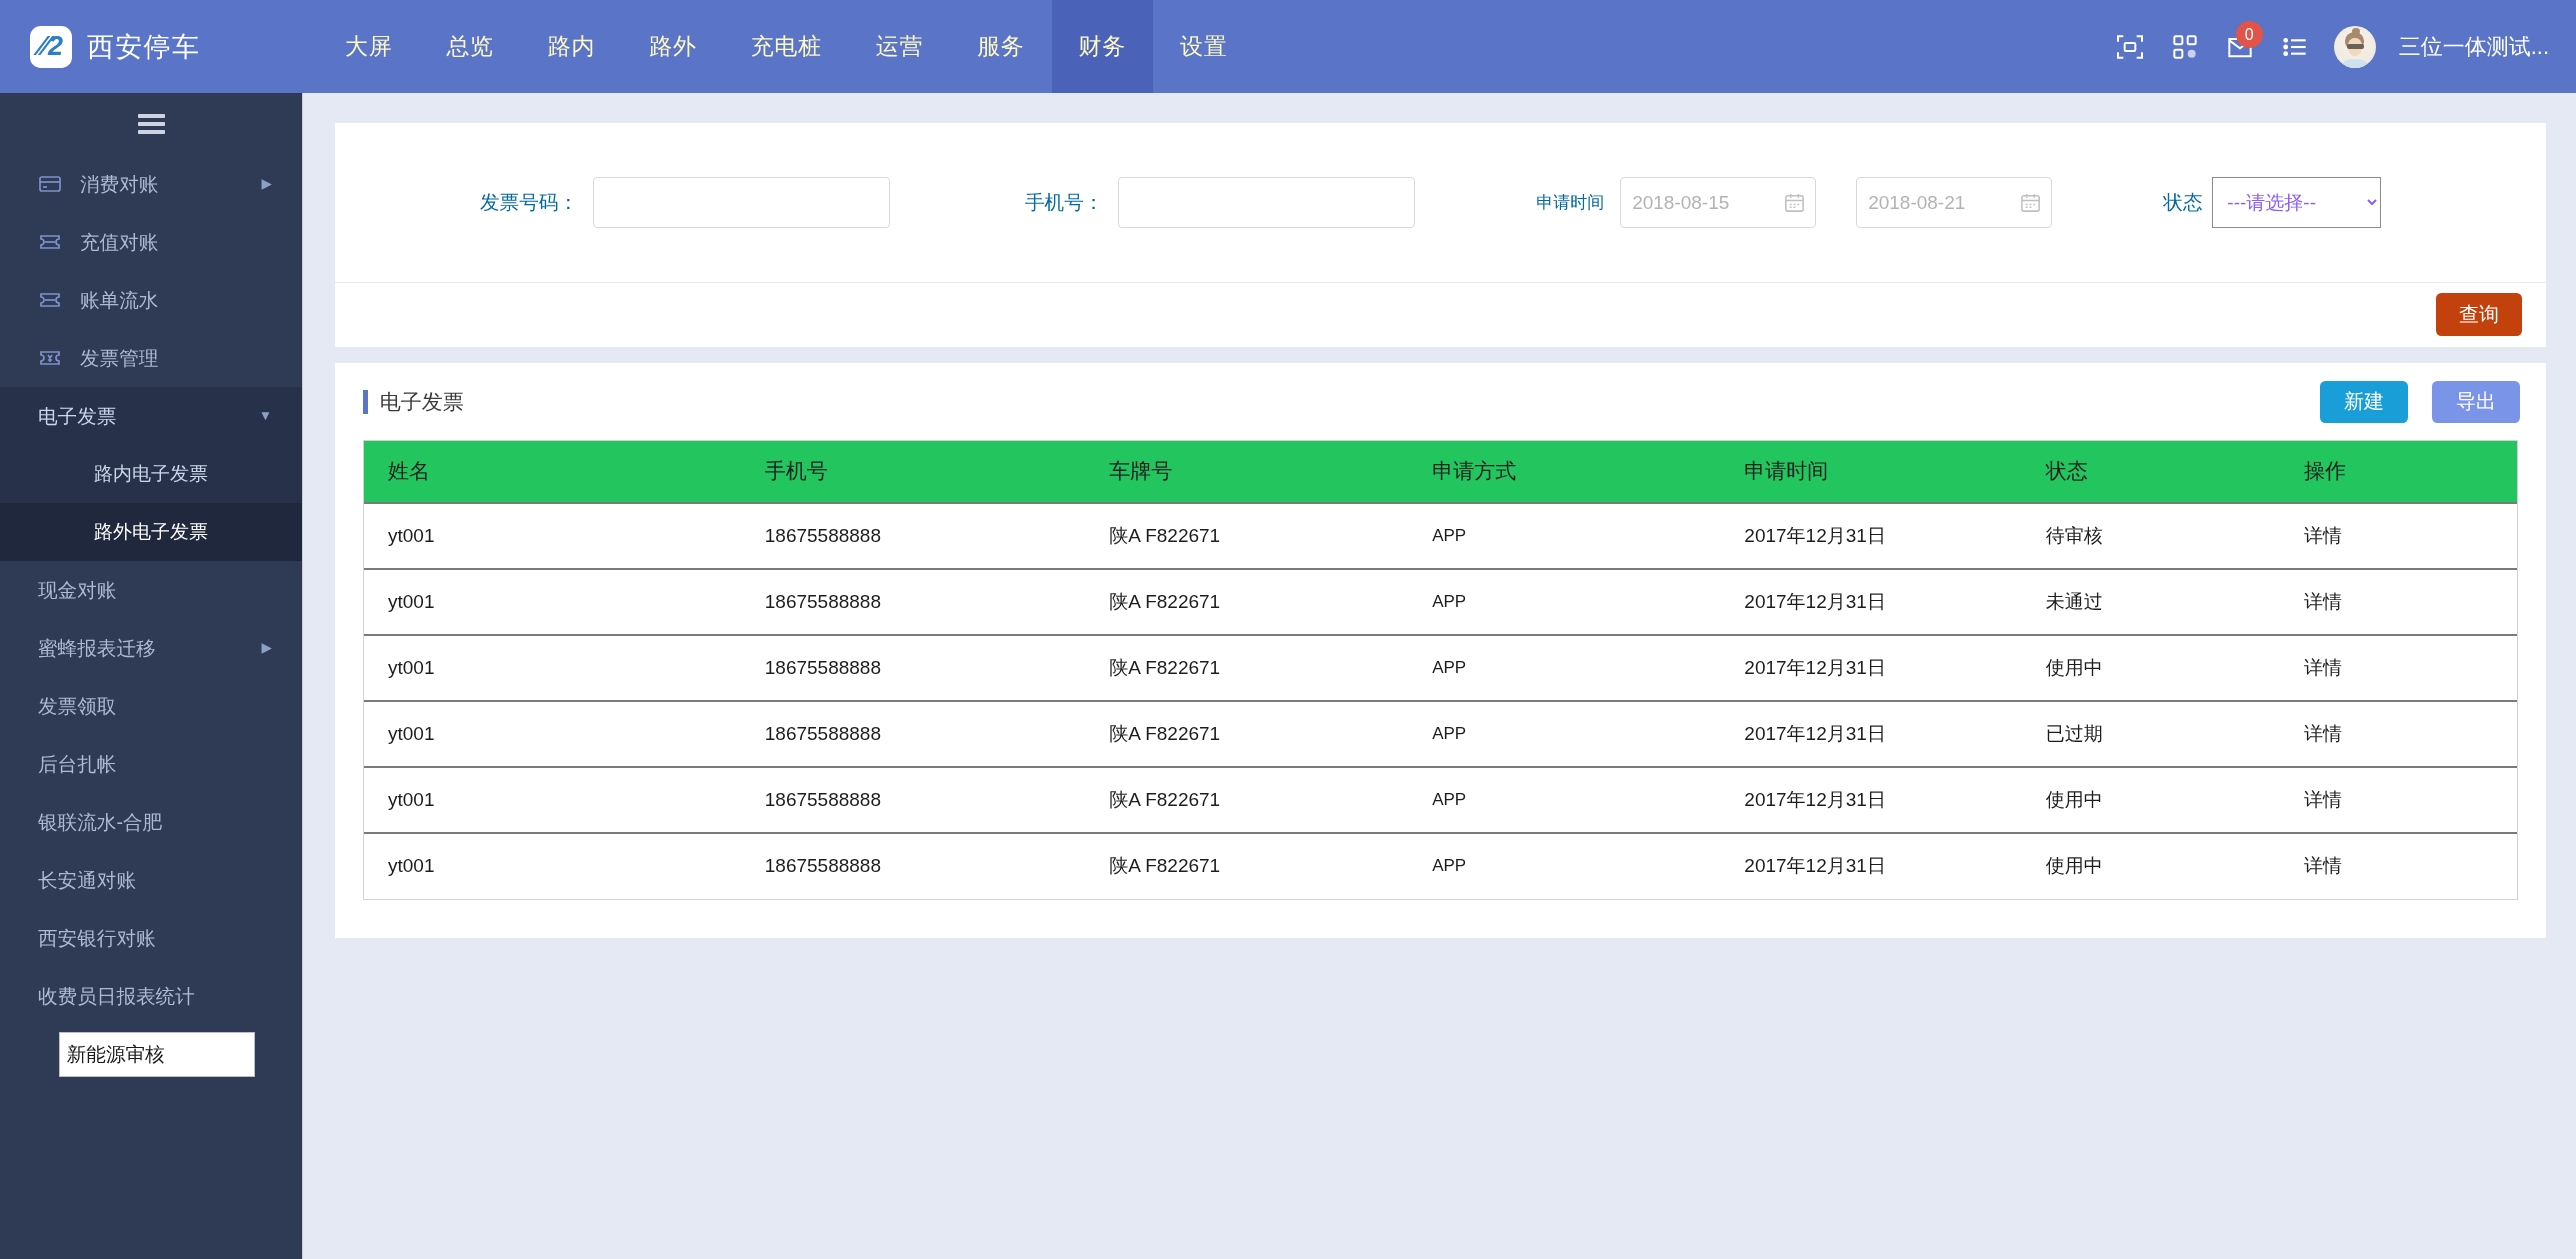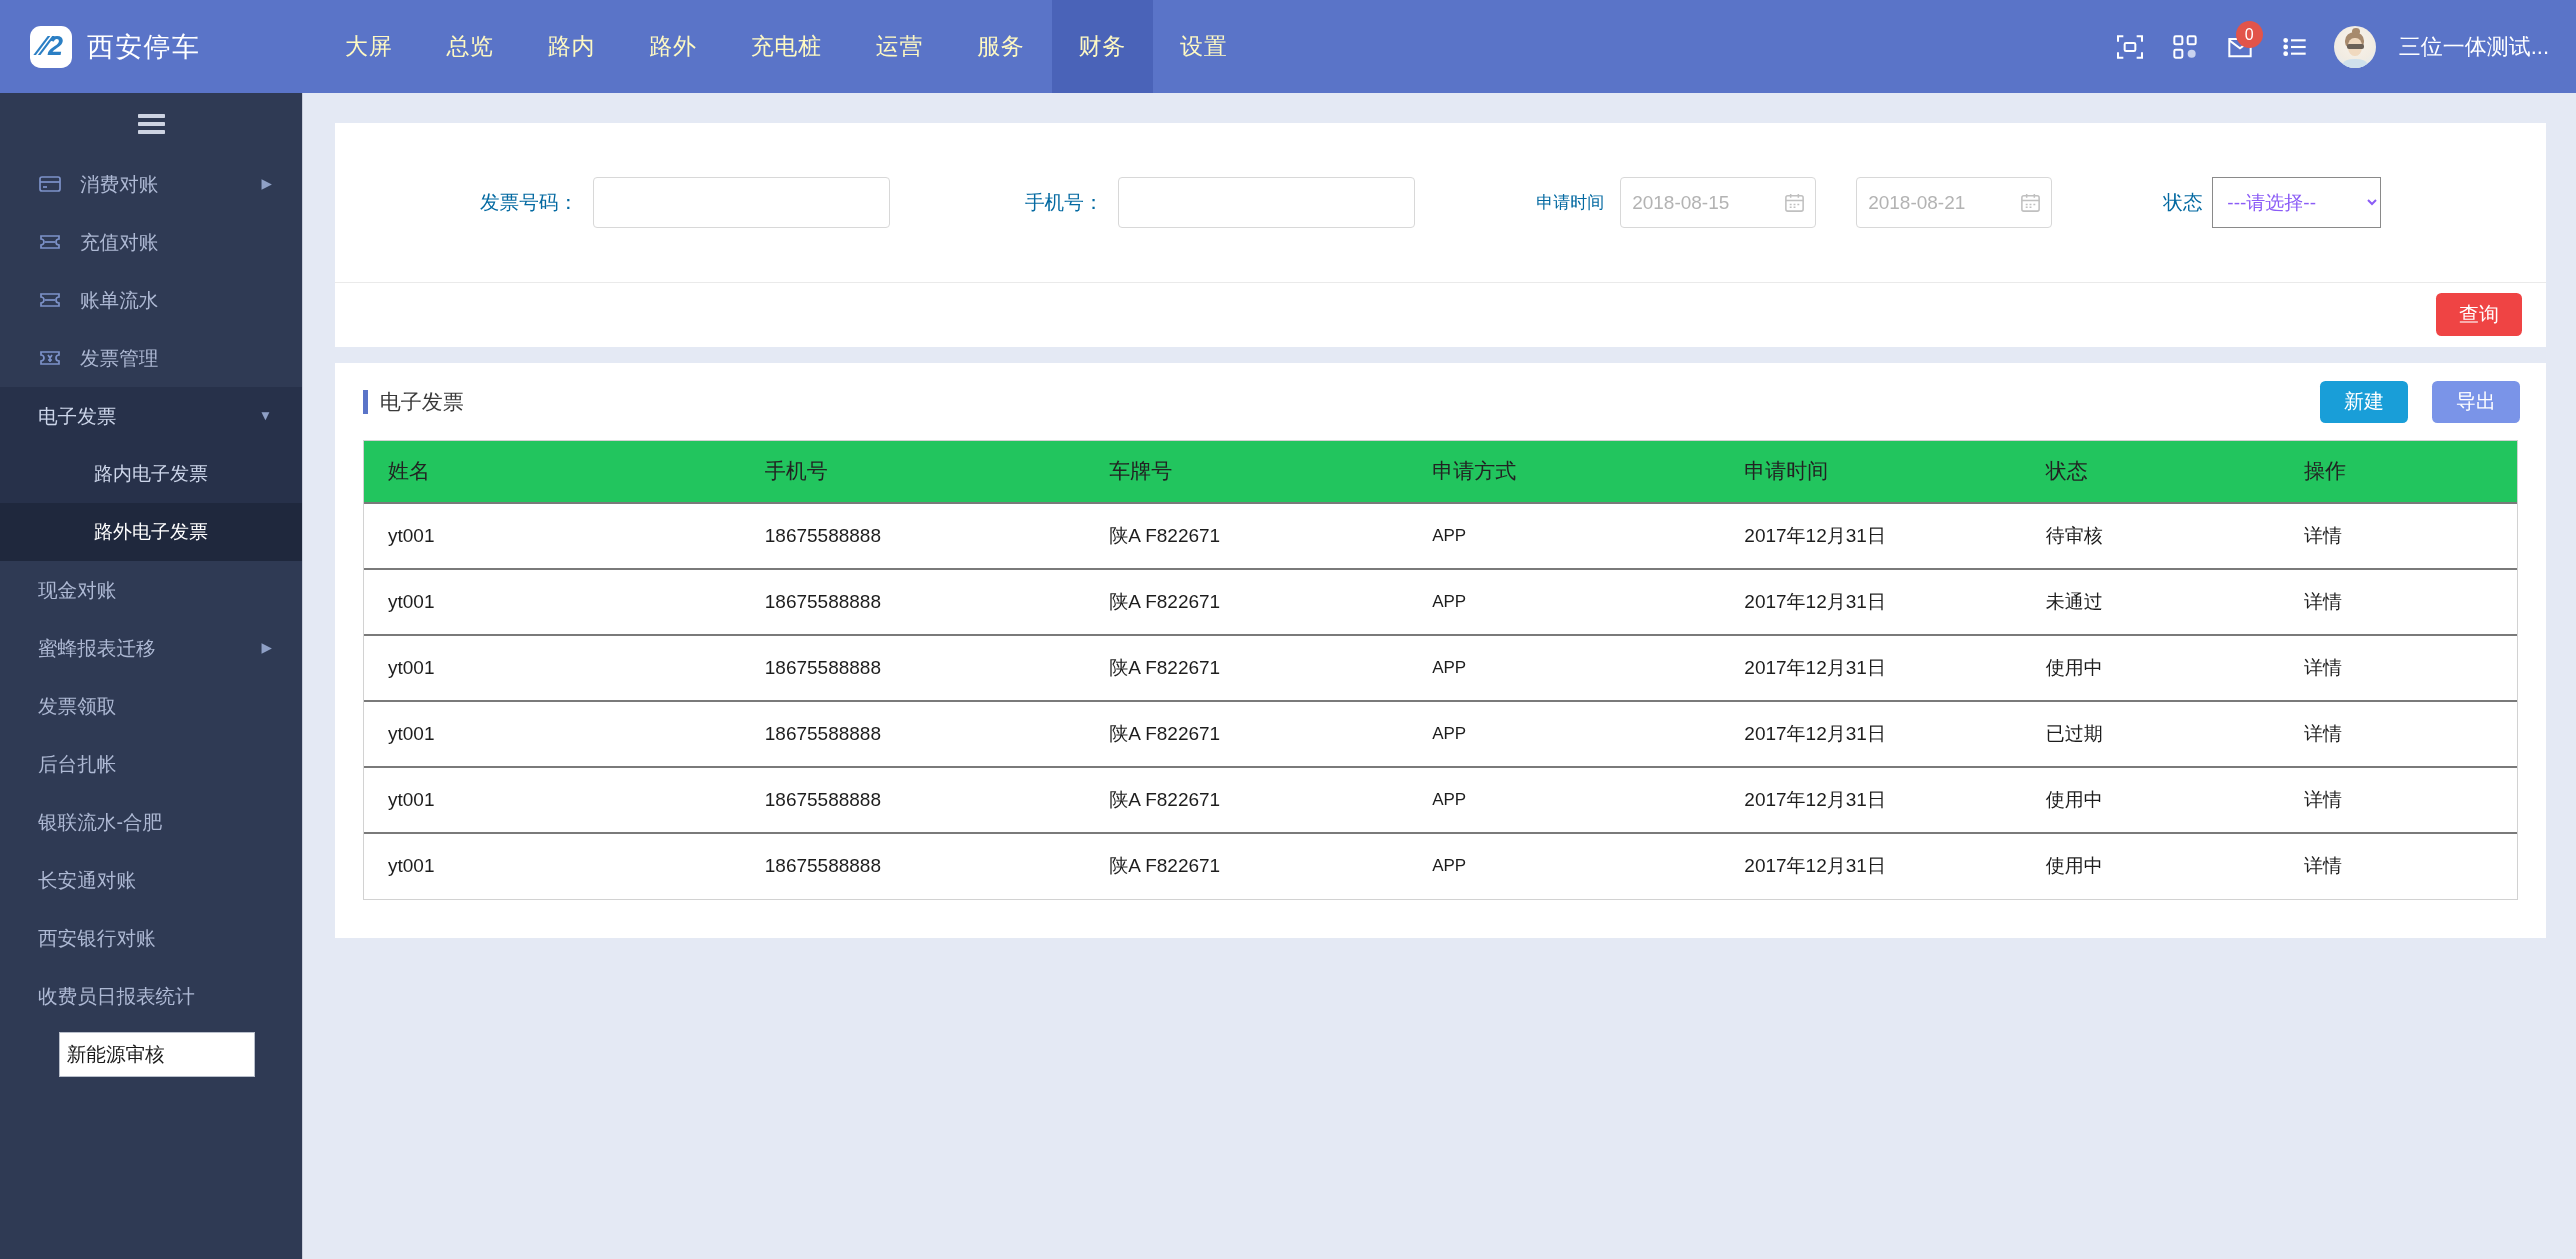--- a/index.html
+++ b/index.html
@@ -110,21 +110,21 @@
   .f-input {
     height: 51px; border: 1.3px solid #d8d8d8; border-radius: 4px; background: #fff;
     font-size: 19px; color: #555; padding: 0 10.8px; outline: none;
     font-family: "Liberation Sans", "DejaVu Sans", sans-serif;
   }
   .f-input::placeholder { color: #b3b3b3; }
   .date-wrap { position: relative; }
   .date-wrap .cal-ico { position: absolute; right: 10.8px; top: 13.5px; pointer-events: none; }
   #filter-actions { height: 62px; display: flex; align-items: center; justify-content: flex-end; padding-right: 24px; }
   #btn-query {
-    background: #ef4444; color: #fff; border: none; border-radius: 5.4px;
+    background: #c2410c; color: #fff; border: none; border-radius: 5.4px;
     font-size: 20px; padding: 0 23px; height: 43px; cursor: pointer;
     font-family: "Liberation Sans", "DejaVu Sans", sans-serif;
   }
 
   #table-panel { margin-top: 16px; padding: 0 0 38px 0; }
   #panel-head { display: flex; align-items: center; height: 77px; padding: 0 26px 0 28px; }
   #panel-title-wrap { display: flex; align-items: center; }
   #title-bar { width: 4.7px; height: 24px; background: #5a74c8; margin-right: 12px; }
   #panel-title { font-size: 21px; color: #3a3a3a; }
   #head-actions { margin-left: auto; display: flex; gap: 24px; }

